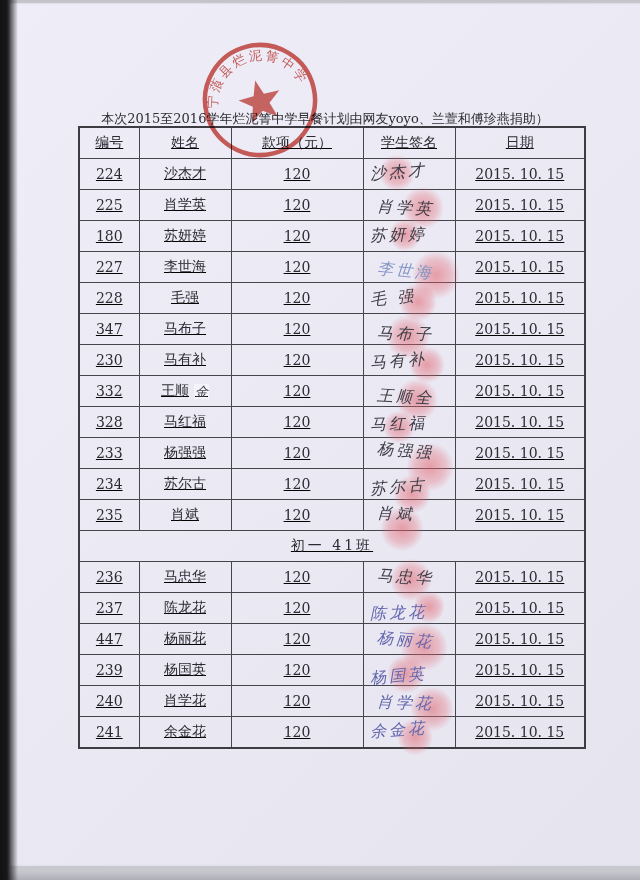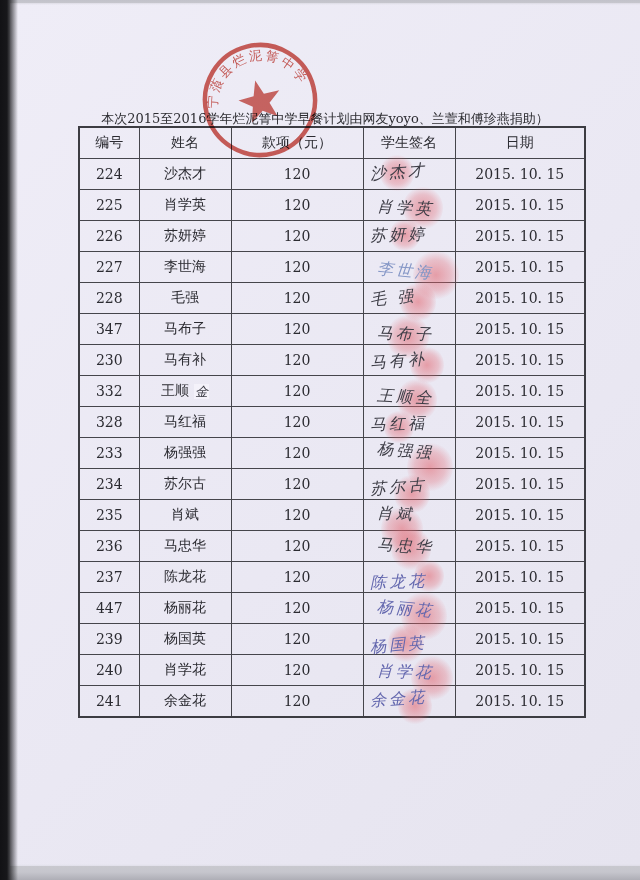--- a/index.html
+++ b/index.html
@@ -37,20 +37,21 @@
   }
   .note{
     position:absolute;top:107px;left:0;width:100%;text-align:center;
     font-family:"DejaVu Serif","Liberation Serif",serif;
     font-size:13px;color:#2c2c31;z-index:2;
   }
   table.grid{
     position:absolute;left:68px;top:123px;width:506px;z-index:2;
     border-collapse:collapse;table-layout:fixed;
     font-family:"DejaVu Serif","Liberation Serif",serif;
+    text-decoration:underline;
   }
   table.grid col.c-id{width:60px;}
   table.grid col.c-name{width:92px;}
   table.grid col.c-amt{width:132px;}
   table.grid col.c-sig{width:92px;}
   table.grid col.c-date{width:130px;}
   table.grid th,table.grid td{
     border:1.6px solid #45454b;height:30px;padding:0;
     text-align:center;vertical-align:middle;
     font-size:14px;font-weight:normal;color:#2b2b31;
@@ -130,21 +131,21 @@
             <td>225</td>
             <td>肖学英</td>
             <td>120</td>
             <td class="sigcell">
               <span class="fp" style="width: 40px; height: 44px; left: 39px; top: -4px;"></span>
               <span class="sig" style="color: rgb(61, 61, 70); transform: rotate(3deg); left: 13px; top: 8px;">肖学英</span>
             </td>
             <td>2015. 10. 15</td>
           </tr>
           <tr>
-            <td>226</td>
+            <td>180</td>
             <td>苏妍婷</td>
             <td>120</td>
             <td class="sigcell">
               <span class="fp" style="width: 30px; height: 34px; left: 26px; top: -3px;"></span>
               <span class="sig" style="color: rgb(61, 61, 70); transform: rotate(-2deg); left: 6px; top: 4px;">苏妍婷</span>
             </td>
             <td>2015. 10. 15</td>
           </tr>
           <tr>
             <td>227</td>
@@ -228,20 +229,23 @@
           </tr>
           <tr>
             <td>235</td>
             <td>肖斌</td>
             <td>120</td>
             <td class="sigcell">
               <span class="fp" style="width: 42px; height: 46px; left: 17px; top: 6px;"></span>
               <span class="sig" style="color: rgb(61, 61, 70); transform: rotate(2deg); left: 13px; top: 4px;">肖斌</span>
             </td>
             <td>2015. 10. 15</td>
+          </tr>
+          <tr>
+            <td colspan="5" class="section">初一  41班</td>
           </tr>
           <tr>
             <td>236</td>
             <td>马忠华</td>
             <td>120</td>
             <td class="sigcell">
               <span class="fp" style="width: 40px; height: 44px; left: 27px; top: -4px;"></span>
               <span class="sig" style="color: rgb(61, 61, 70); transform: rotate(3deg); left: 13px; top: 5px;">马忠华</span>
             </td>
             <td>2015. 10. 15</td>

